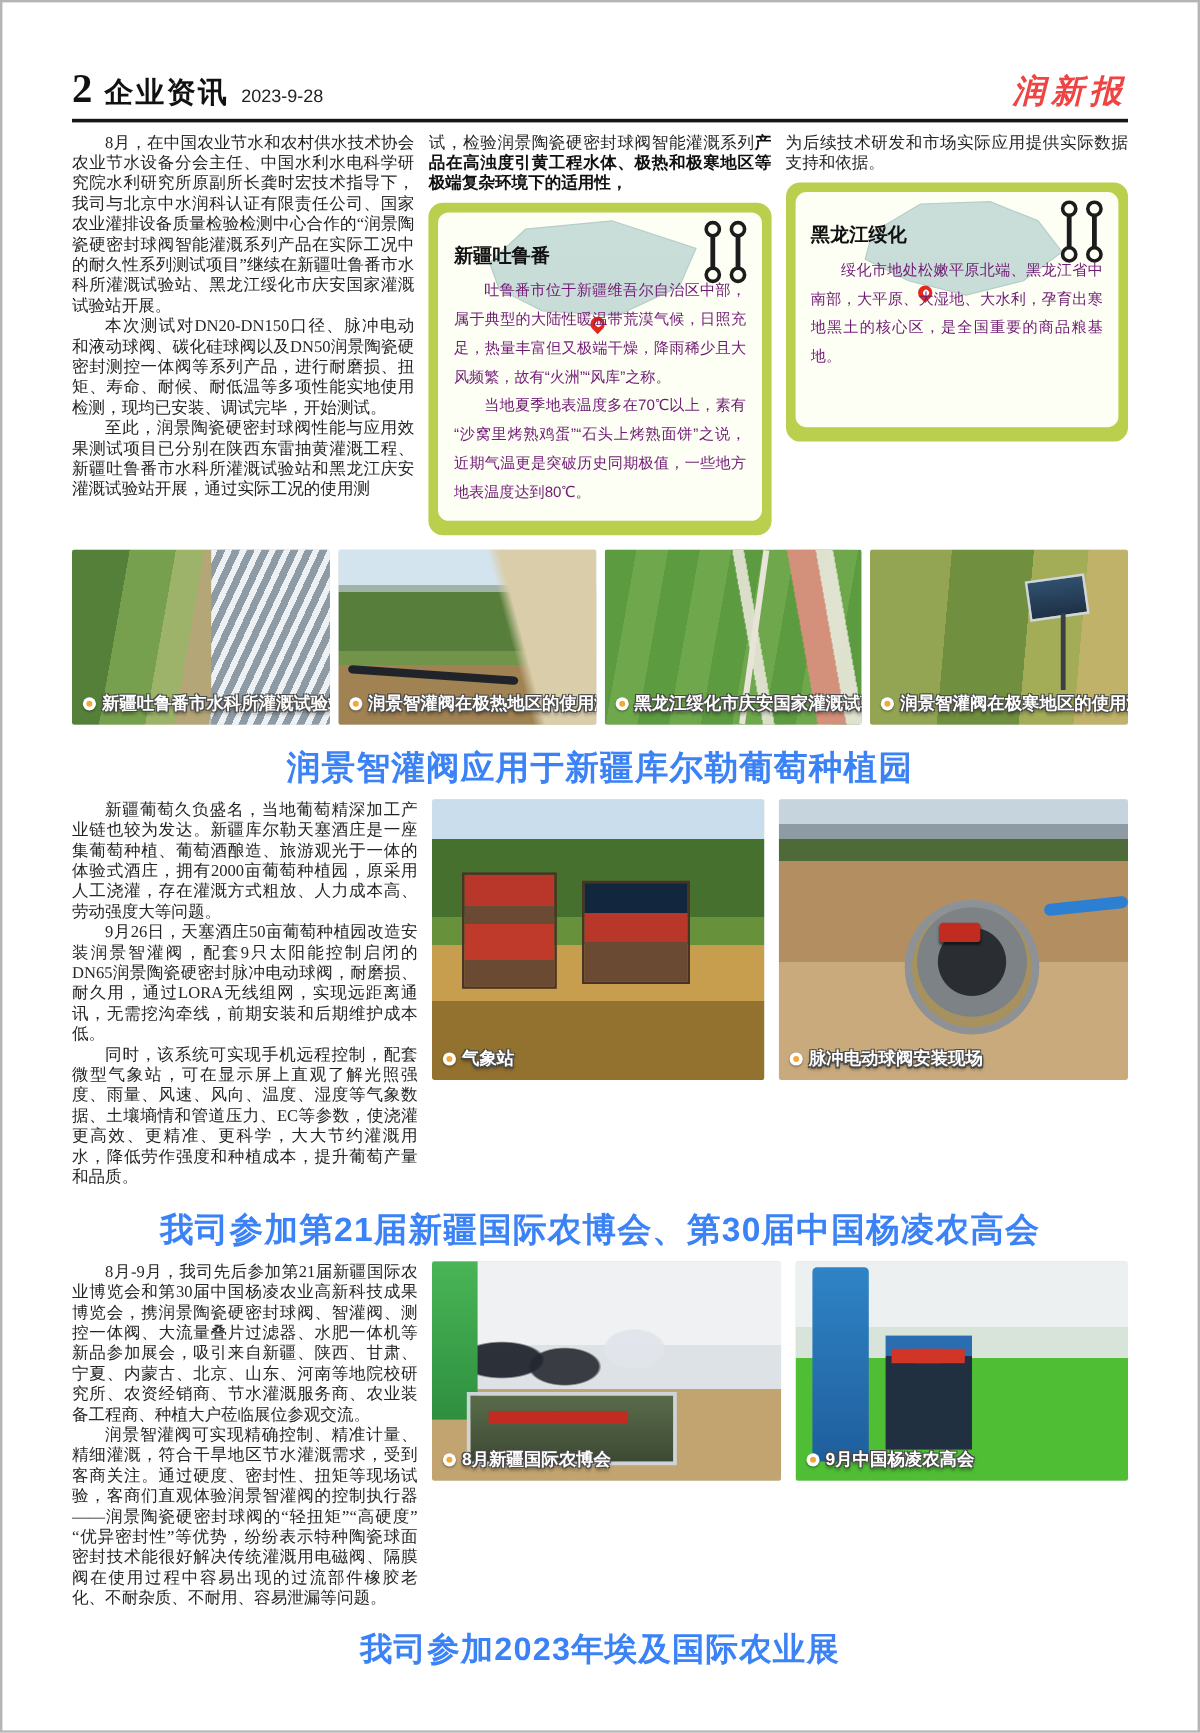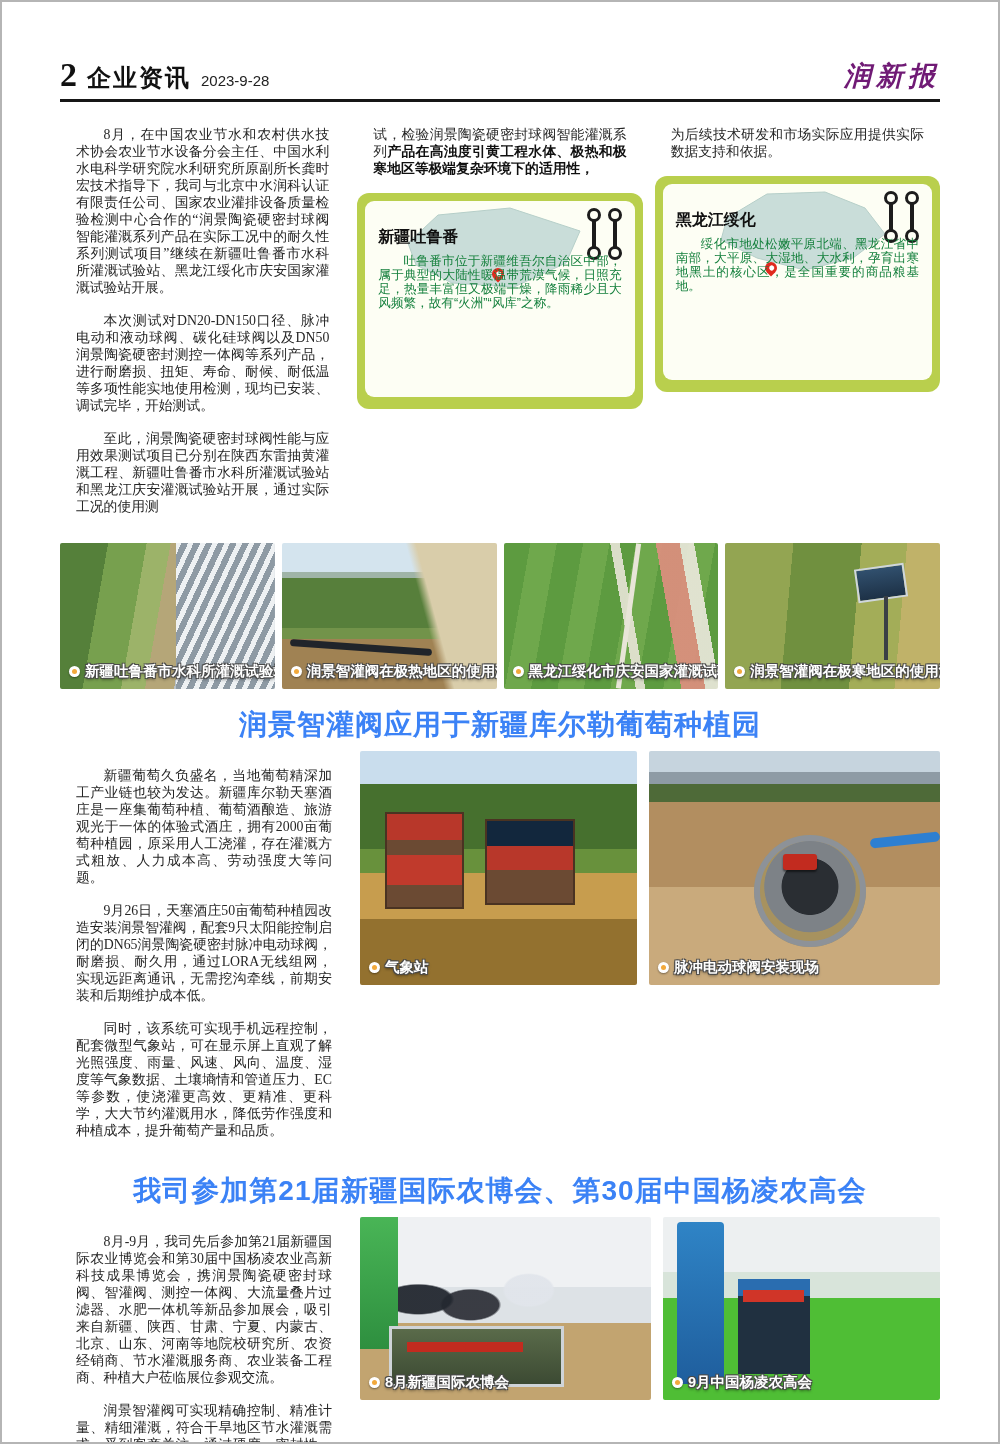--- a/index.html
+++ b/index.html
@@ -8,41 +8,41 @@
     border:2px solid #b5b5b5;box-sizing:border-box;
     padding:0 58px;position:relative;overflow:hidden;
     font-family:"Liberation Serif",serif;color:#222;
   }
   
   .hdr{display:flex;justify-content:space-between;align-items:flex-end;margin-top:54px;}
   .hdr-left{display:flex;align-items:baseline;gap:10px;}
   .pageno{font-size:34px;font-weight:700;font-family:"Liberation Serif",serif;color:#111;}
   .section{font-size:24px;font-weight:700;font-family:"Liberation Sans",sans-serif;color:#111;letter-spacing:2px;}
   .date{font-size:15px;font-family:"Liberation Sans",sans-serif;color:#222;}
-  .masthead{font-size:27px;font-weight:700;font-style:italic;color:#701a75;
+  .masthead{font-size:27px;font-weight:700;font-style:italic;color:#ef4444;
     font-family:"DejaVu Serif",serif;letter-spacing:5px;}
   .rule{height:3px;background:#161616;margin-top:5px;}
   
   .h1{margin:20px 0 6px;text-align:center;font-family:"Liberation Sans",sans-serif;
       font-weight:900;font-size:30px;line-height:36px;color:#141414;letter-spacing:1px;}
   .h2{margin:20px 0 10px;text-align:center;font-family:"Liberation Sans",sans-serif;
       font-weight:900;font-size:28px;line-height:32px;color:#3b82f6;letter-spacing:1px;}
   
   .row{display:flex;gap:12px;align-items:flex-start;}
   .col{flex:1;min-width:0;}
   .colfix{width:288px;flex:none;}
-  p.body{margin:16px;font-size:13.8px;line-height:17px;text-align:justify;text-indent:2em;color:#252525;}
+  p.body{margin:0;font-size:13.8px;line-height:17px;text-align:justify;text-indent:2em;color:#252525;}
   p.body.noind{text-indent:0;}
   p.body strong{font-family:"Liberation Sans",sans-serif;font-weight:700;color:#101010;}
   
   .ibox{margin-top:8px;background:#b9cf4d;border-radius:12px;padding:8px 8px 12px;}
   .ibox-in{background:#fdfef4;border-radius:9px;padding:24px 13px 12px;position:relative;overflow:hidden;min-height:160px;}
   .ibox-in h3{margin:2px 0 6px;font-family:"Liberation Sans",sans-serif;font-size:16px;color:#111;position:relative;z-index:2;}
-  .ibox-in p{margin:0;font-family:"Liberation Sans",sans-serif;font-size:12.6px;line-height:14px;
-    text-align:justify;text-indent:2em;color:#15803d;position:relative;z-index:2;}
+  .ibox-in p{margin:0;font-family:"Liberation Sans",sans-serif;font-size:12.6px;line-height:24px;
+    text-align:justify;text-indent:2em;color:#701a75;position:relative;z-index:2;}
   .mapwrap{position:absolute;left:0;top:4px;width:100%;text-align:center;z-index:1;}
   .mapwrap svg{opacity:.85;}
   .pin{position:absolute;width:12px;height:12px;background:#e02a1e;border-radius:50% 50% 50% 0;
     transform:rotate(-45deg);z-index:2;}
   .pin::after{content:"";position:absolute;inset:3.5px;background:#fff;border-radius:50%;}
   .pipes{position:absolute;top:16px;right:18px;display:flex;gap:17px;z-index:2;}
   .pipe{display:block;width:4px;height:34px;background:#1c1c1c;border-radius:2px;position:relative;}
   .pipe::before,.pipe::after{content:"";position:absolute;left:50%;transform:translateX(-50%);
     width:8px;height:8px;border:3px solid #1c1c1c;border-radius:50%;background:#fdfef4;}
   .pipe::before{top:-9px;} .pipe::after{bottom:-9px;}
@@ -141,20 +141,21 @@
               <polygon points="18,38 48,10 120,3 190,26 176,58 124,82 62,78 26,60" fill="#c0d8d4" stroke="#a9c6c1" stroke-width="1"></polygon>
             </svg>
           </div>
           <span class="pin" style="left:47%;top:34%;"></span>
           <div class="pipes">
             <span class="pipe"></span>
             <span class="pipe"></span>
           </div>
           <h3>新疆吐鲁番</h3>
           <p>吐鲁番市位于新疆维吾尔自治区中部，属于典型的大陆性暖温带荒漠气候，日照充足，热量丰富但又极端干燥，降雨稀少且大风频繁，故有“火洲”“风库”之称。</p>
+          <p>当地夏季地表温度多在70℃以上，素有“沙窝里烤熟鸡蛋”“石头上烤熟面饼”之说，近期气温更是突破历史同期极值，一些地方地表温度达到80℃。</p>
         </div>
       </div>
     </div>
 
     <div class="col">
       <p class="body noind">为后续技术研发和市场实际应用提供实际数据支持和依据。</p>
       <div class="ibox">
         <div class="ibox-in">
           <div class="mapwrap">
             <svg width="200" height="86" viewBox="0 0 200 86">

